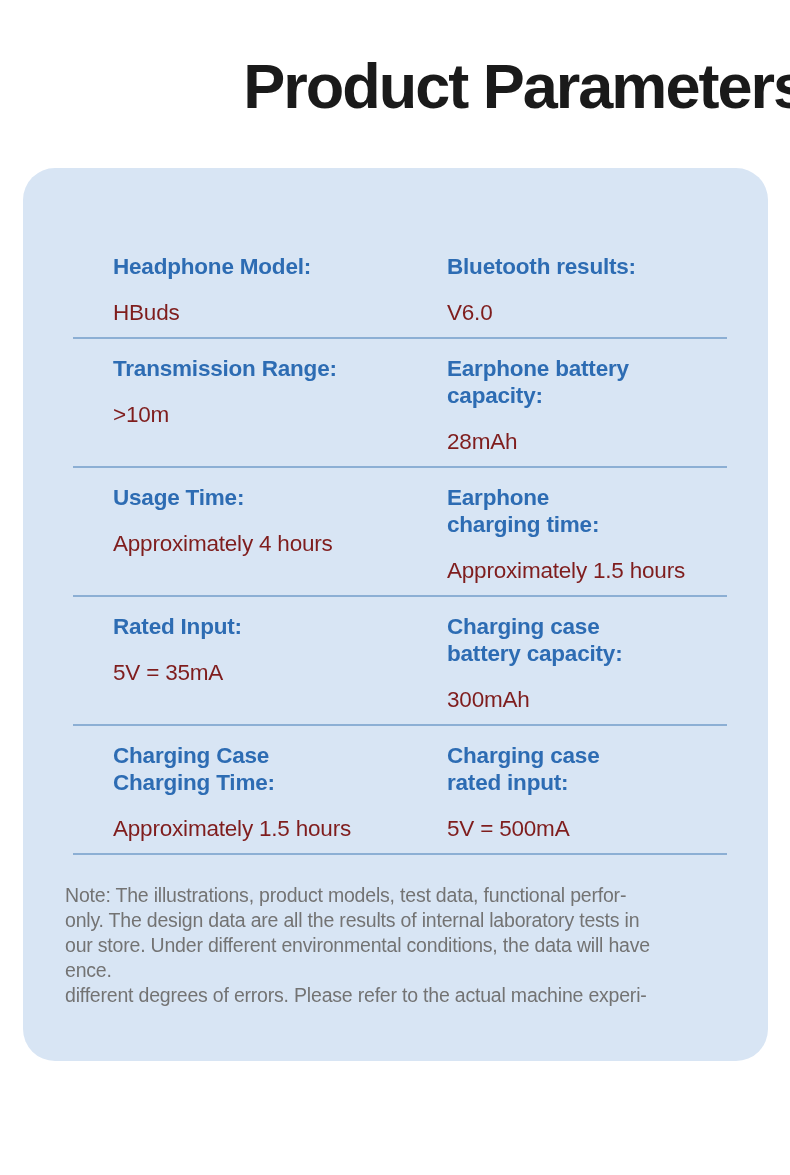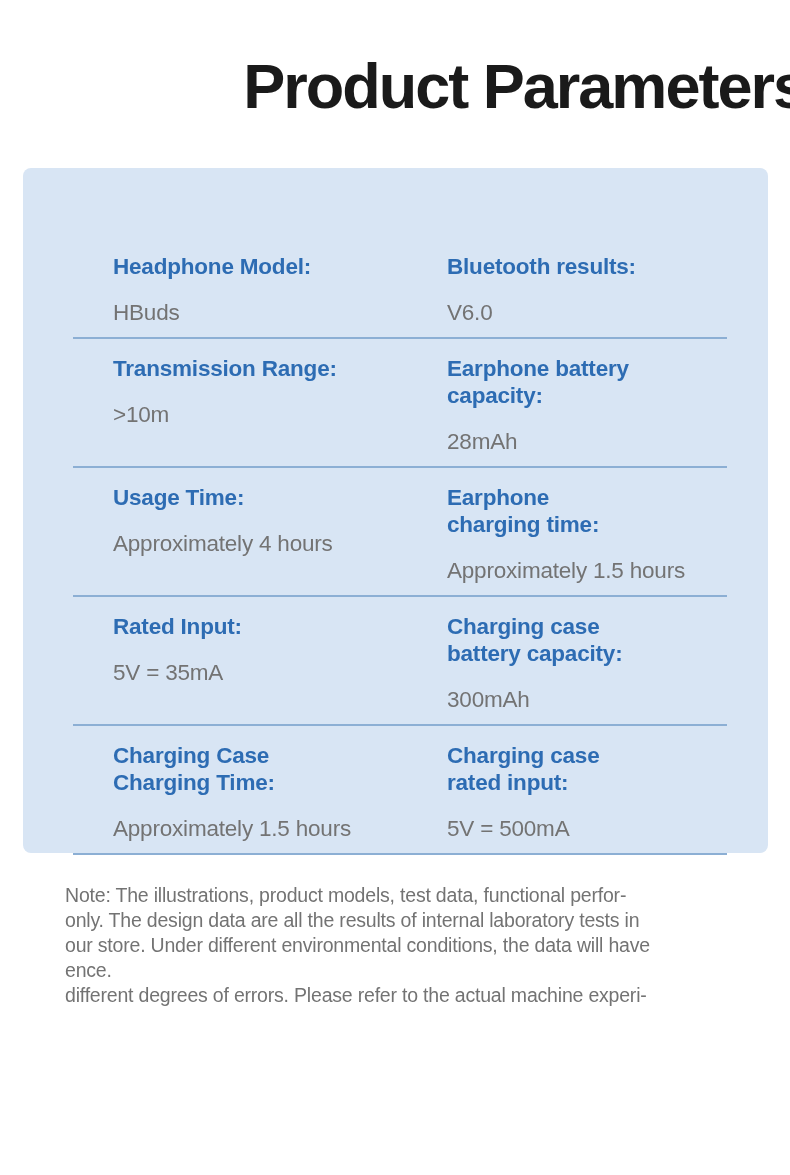--- a/index.html
+++ b/index.html
@@ -22,23 +22,23 @@
     font-size: 63px;
     font-weight: 800;
     letter-spacing: -2px;
     color: #1a1a1a;
   }
   .card {
     position: absolute;
     top: 168px;
     left: 23px;
     width: 745px;
-    height: 685px;
+    height: 893px;
     background: #d8e5f4;
-    border-radius: 8px;
+    border-radius: 32px;
   }
   .spec-table {
     margin: 69px 41px 0 50px; 
   }
   .spec-row {
     display: flex;
     padding: 16px 0 11px 40px;
   }
   .cell { display: flex; flex-direction: column; }
   .cell.left { width: 334px; flex-shrink: 0; padding-right: 12px; }
@@ -49,21 +49,21 @@
     line-height: 27px;
     color: #2d6cb3;
     white-space: pre-line;
     letter-spacing: -0.2px;
   }
   .spec-value {
     font-size: 22.5px;
     font-weight: 400;
     line-height: 27px;
     margin-top: 19px;
-    color: #737373;
+    color: #7f1d1d;
     letter-spacing: -0.2px;
   }
   .divider {
     height: 2px;
     background: #8cafd4;
     border: none;
   }
   .note {
     margin: 28px 38px 0 42px;
     font-size: 19.5px;

